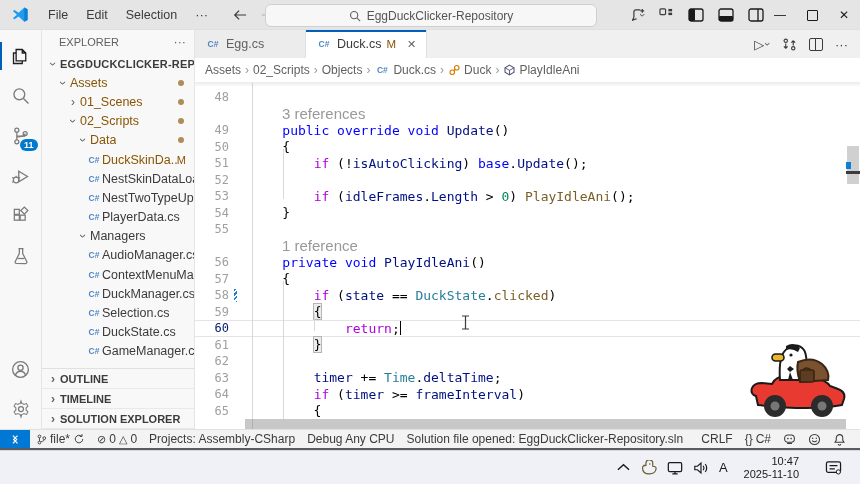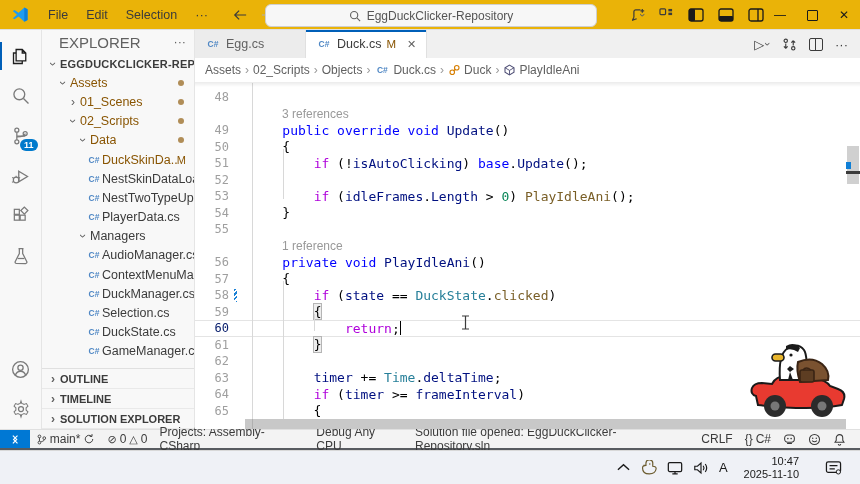--- a/index.html
+++ b/index.html
@@ -5,21 +5,21 @@
   html,body{margin:0;padding:0;}
   body{width:860px;height:484px;position:relative;overflow:hidden;background:#fff;
        font-family:"Liberation Sans",sans-serif;-webkit-font-smoothing:antialiased;}
   svg{display:block;}
 
   
   .vswindow{position:absolute;left:0;top:0;width:860px;height:450px;display:flex;flex-direction:column;
             border-bottom:2px solid #585b60;box-sizing:border-box;background:#fff;}
 
   
-  .titlebar{height:30px;background:#eab308;display:flex;align-items:center;flex:0 0 30px;position:relative;
+  .titlebar{height:30px;background:#e5e5e5;display:flex;align-items:center;flex:0 0 30px;position:relative;
             border-bottom:1px solid #e0e0e0;box-sizing:border-box;}
   .vslogo{width:18px;height:18px;margin:0 10px 0 11px;}
   .menu-item{font-size:12.5px;color:#3b3b3b;padding:0 9px;line-height:30px;cursor:default;}
   .menu-ellipsis{font-size:13px;color:#3b3b3b;padding:0 9px;}
   .navarrows{display:flex;align-items:center;margin-left:16px;gap:14px;color:#3b3b3b;}
   .navarrows .fwd{color:#b0b0b0;}
   .cmdcenter{position:absolute;left:265px;top:4px;width:330px;height:21px;background:#f7f7f7;
              border:1px solid #cfcfcf;border-radius:6px;display:flex;align-items:center;justify-content:center;
              gap:6px;font-size:12px;color:#555;}
   .title-icons{position:absolute;right:96px;top:0;height:30px;display:flex;align-items:center;gap:14px;color:#3b3b3b;}
@@ -38,21 +38,21 @@
   .act.active{color:#1f1f1f;}
   .act.active::before{content:"";position:absolute;left:0;top:6px;bottom:6px;width:2px;background:#005fb8;}
   .act .badge{position:absolute;right:4px;bottom:5px;background:#007acc;color:#fff;font-size:9px;
               border-radius:9px;padding:1px 4px;font-weight:bold;}
   .act-spacer{flex:1;}
 
   
   .sidebar{width:153px;background:#f8f8f8;border-right:1px solid #e5e5e5;box-sizing:border-box;
            display:flex;flex-direction:column;font-size:12.5px;color:#3b3b3b;overflow:hidden;}
   .sb-header{height:24px;display:flex;align-items:center;padding:0 8px 0 17px;flex:0 0 24px;}
-  .sb-title{font-size:15px;color:#616161;}
+  .sb-title{font-size:11px;color:#616161;}
   .sb-header .ellip{margin-left:auto;color:#616161;}
   .tree{flex:1;overflow:hidden;}
   .trow{height:19.2px;display:flex;align-items:center;white-space:nowrap;overflow:hidden;cursor:pointer;}
   .trow .chev{width:14px;flex:0 0 14px;display:flex;align-items:center;justify-content:center;
               color:#616161;font-size:12px;}
   .chev.down{transform:rotate(90deg);}
   .trow .lbl{overflow:hidden;text-overflow:clip;}
   .trow.root .lbl{font-weight:700;font-size:11px;letter-spacing:.2px;}
   .trow.mod .lbl{color:#895503;}
   .csico{flex:0 0 16px;width:16px;font-size:8.5px;font-weight:700;color:#4f87c4;text-align:center;}
@@ -87,21 +87,21 @@
             font-size:13px;}
   .codescroll{position:absolute;inset:0;}
   .crow{height:16.5px;display:flex;align-items:center;position:relative;}
   .crow.cur{border-top:1px solid #e4e4e4;border-bottom:1px solid #e4e4e4;box-sizing:border-box;}
   .lnum{flex:0 0 50px;text-align:right;padding-right:16px;box-sizing:border-box;color:#9f9f9f;
         font-size:12px;position:relative;}
   .lnum.activeln{color:#0b216f;}
   .modmark{position:absolute;right:8px;top:1px;width:3px;height:13px;
            background:repeating-linear-gradient(135deg,#1b81d6 0 1.6px,transparent 1.6px 3.4px);}
   .ctext{white-space:pre;padding-left:6px;}
-  .lens{font-family:"Liberation Sans",sans-serif;font-size:12px;color:#999;padding-left:37px;}
+  .lens{font-family:"Liberation Sans",sans-serif;font-size:15px;color:#999;padding-left:37px;}
   .tok-d{color:#000;} .tok-k{color:#0000ff;} .tok-c{color:#af00db;text-align:center;} .tok-v{color:#001080;}
   .tok-t{color:#267f99;} .tok-m{color:#795e26;} .tok-n{color:#098658;}
   .bm{outline:1px solid #b5b5b5;background:#ededed;}
   .caret{display:inline-block;width:1.3px;height:14px;background:#000;vertical-align:-2px;}
   .iguide{position:absolute;width:1px;background:#d8d8d8;}
   .topshadow{position:absolute;left:0;right:0;top:0;height:5px;
              background:linear-gradient(rgba(0,0,0,.08),transparent);pointer-events:none;}
   .hscroll{position:absolute;left:50px;right:14px;bottom:0;height:10px;background:rgba(110,110,110,.38);}
   .vscroll{position:absolute;right:0;top:0;bottom:0;width:14px;}
   .vthumb{position:absolute;left:1px;right:1px;top:64px;height:38px;background:rgba(110,110,110,.32);}
@@ -536,21 +536,21 @@
           <path d="M4 1 L9 6 L4 11 M10 1 L5 6 L10 11" stroke="#fff" stroke-width="1.5" fill="none" transform="translate(0,0) scale(0.9) translate(1,0.6)"></path>
         </svg>
     </div>
     <div class="sb-item">
       <svg width="11" height="13" viewBox="0 0 16 16">
           <circle cx="5" cy="3.5" r="2" fill="none" stroke="#3b3b3b" stroke-width="1.3"></circle>
           <circle cx="5" cy="12.5" r="2" fill="none" stroke="#3b3b3b" stroke-width="1.3"></circle>
           <circle cx="12" cy="6" r="2" fill="none" stroke="#3b3b3b" stroke-width="1.3"></circle>
           <path d="M5 5.5 V10.5 M12 8 c0 3-4 2.5-5 3.5" fill="none" stroke="#3b3b3b" stroke-width="1.3"></path>
         </svg>
-      <span>main*</span>
+      <span>file*</span>
       <svg width="12" height="12" viewBox="0 0 16 16">
           <path d="M13 8 a5 5 0 1 1-1.5-3.5 M12 1.5 v3 h-3" fill="none" stroke="#3b3b3b" stroke-width="1.3"></path>
         </svg>
     </div>
     <div class="sb-item">
       <span class="glyph">⊘</span>
       <span>0</span>
       <span class="glyph">△</span>
       <span>0</span>
     </div>

